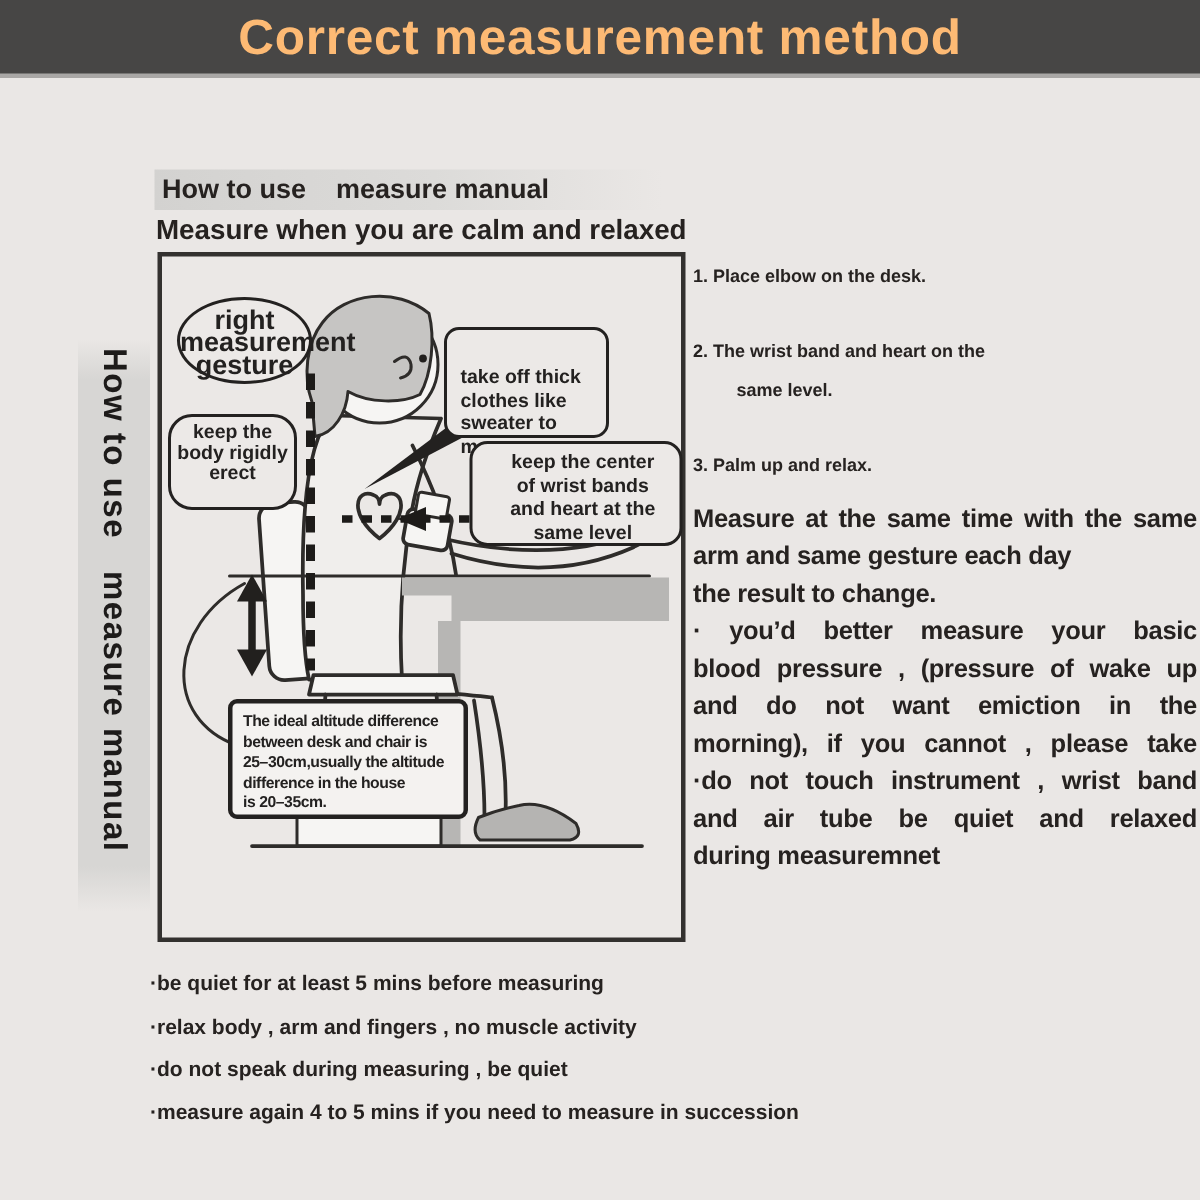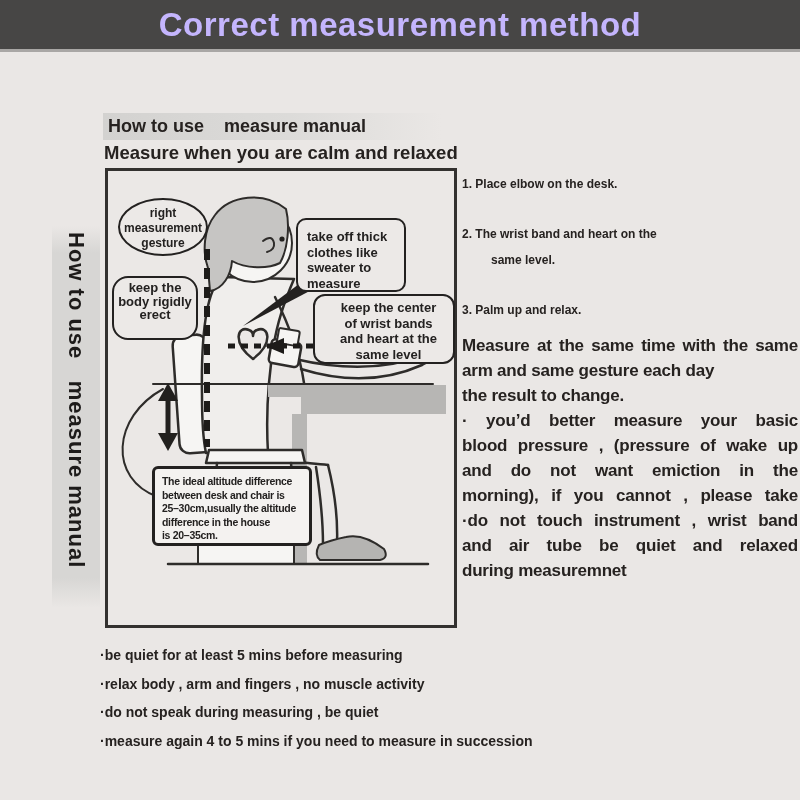--- a/index.html
+++ b/index.html
@@ -9,21 +9,21 @@
     font-family:"Liberation Sans",sans-serif;
   }
   .abs{position:absolute}
 
   
   .header{
     top:0;left:0;width:800px;height:49px;background:#474645;
     border-bottom:3px solid #a9a7a5;
     display:flex;align-items:center;justify-content:center;
   }
-  .header h1{margin:16px;font-size:33px;font-weight:700;color:#c4b5fd;letter-spacing:.5px}
+  .header h1{margin:16px;font-size:33px;font-weight:700;color:#fdba74;letter-spacing:.5px}
 
   
   .vlabel{
     left:52px;top:226px;width:48px;height:382px;
     background:linear-gradient(180deg,rgba(214,213,211,0),#d7d6d4 7%,#d7d6d4 92%,rgba(214,213,211,0));
     display:flex;justify-content:center;
   }
   .vlabel span{
     writing-mode:vertical-rl;font-size:22px;font-weight:700;color:#1d1b1a;
     letter-spacing:1px;padding-top:6px;
@@ -43,23 +43,23 @@
     border:3px solid #33312f;background:#ebe8e6;
   }
   .illus svg{position:absolute;left:0;top:0}
 
   .callout{
     position:absolute;box-sizing:border-box;z-index:2;
     background:#ece9e7;border:2.5px solid #232120;color:#232120;
     font-weight:700;text-align:center;
   }
   .callout div{white-space:nowrap}
-  .c-gesture{left:10px;top:27px;width:90px;height:58px;border-radius:50%;font-size:12px;line-height:15px;padding-top:6px}
+  .c-gesture{left:10px;top:27px;width:90px;height:58px;border-radius:50%;font-size:18px;line-height:15px;padding-top:6px}
   .c-erect{left:4px;top:105px;width:86px;height:64px;border-radius:16px;font-size:13px;line-height:13.5px;padding-top:3px}
-  .c-clothes{left:188px;top:47px;width:110px;height:74px;border-radius:10px;font-size:13px;line-height:15.5px;text-align:left;padding:9px 0 0 9px}
+  .c-clothes{left:188px;top:47px;width:110px;height:74px;border-radius:10px;font-size:13px;line-height:15.5px;text-align:left;padding:23px 0 0 9px}
   .c-wrist{left:205px;top:123px;width:142px;height:70px;border-radius:12px;font-size:13px;line-height:15.5px;text-align:center;padding:4px 0 0 9px}
   .c-alt{left:44px;top:295px;width:160px;height:80px;border-radius:6px;border-width:3px;background:#f4f2f0;
          font-size:10.5px;letter-spacing:-.3px;line-height:13.5px;text-align:left;padding:6px 0 0 7px}
   .tail{position:absolute;left:135px;top:113px;width:80px;height:42px;z-index:1;
         background:#232120;clip-path:polygon(70% 0,100% 0,0 100%)}
 
   
   .steps{left:462px;top:171px;width:336px;font-size:12px;font-weight:700;line-height:26px}
   .step-line{white-space:nowrap}
   .gap{margin-top:24px}

